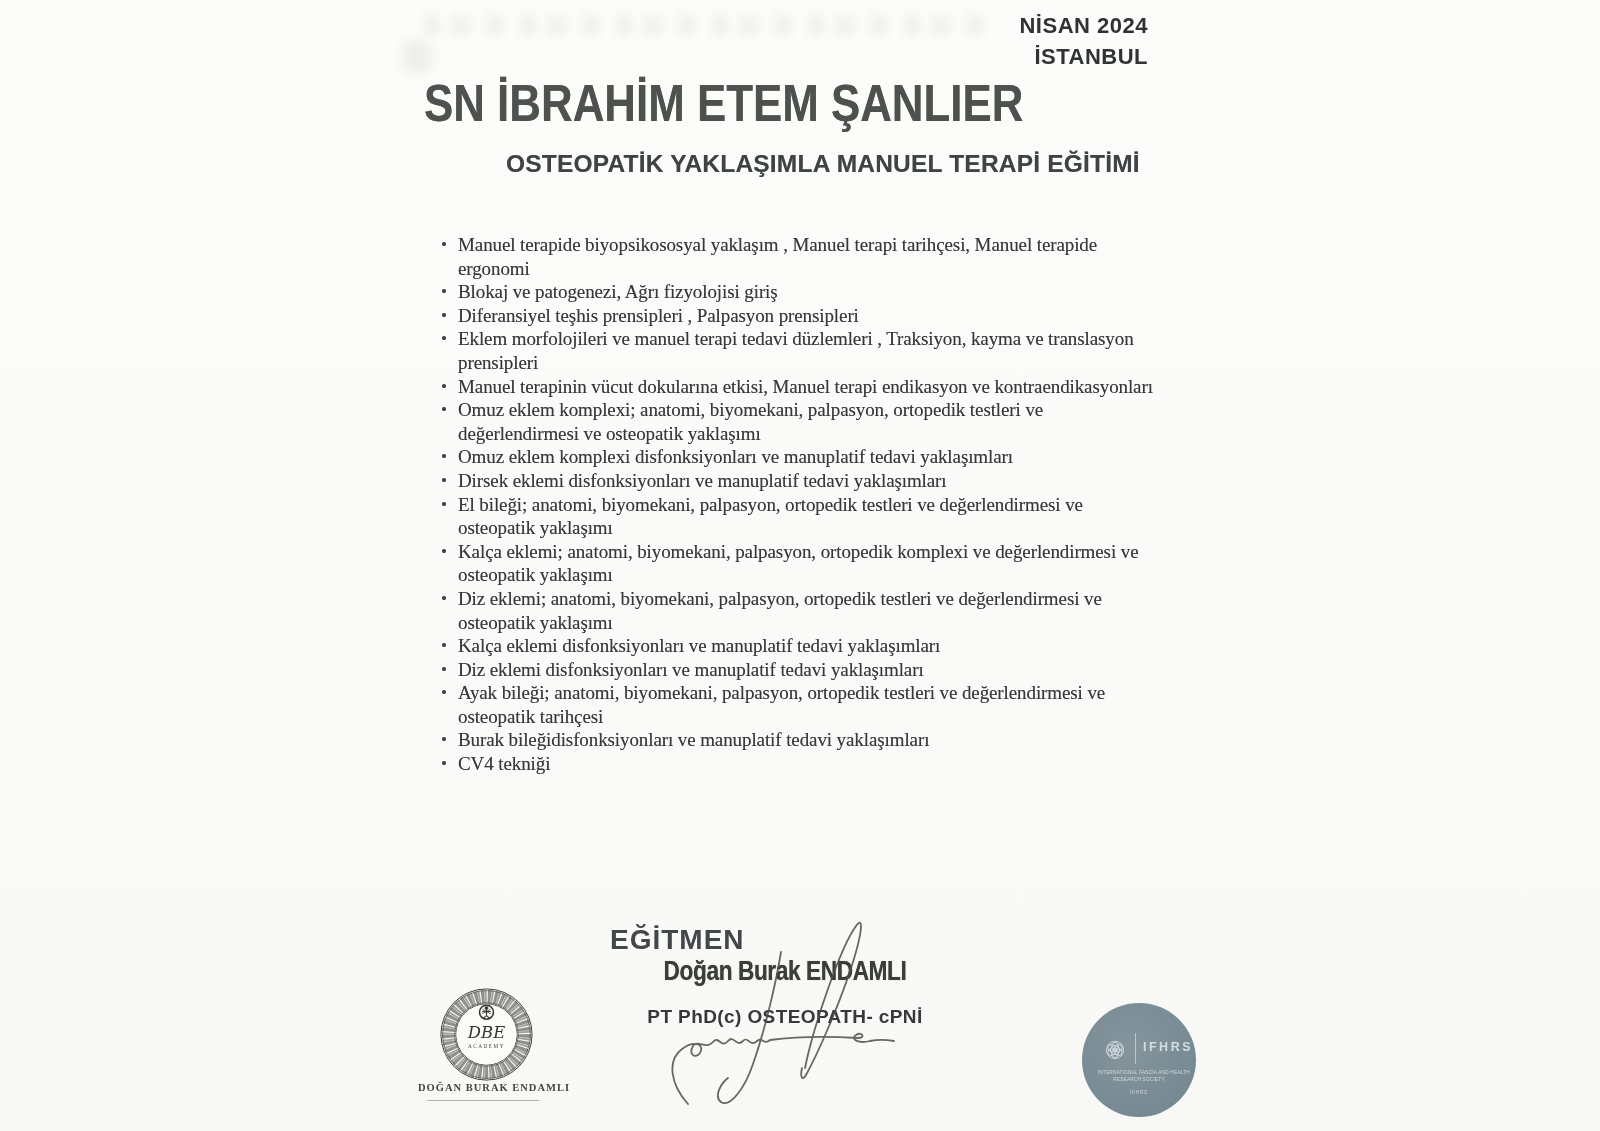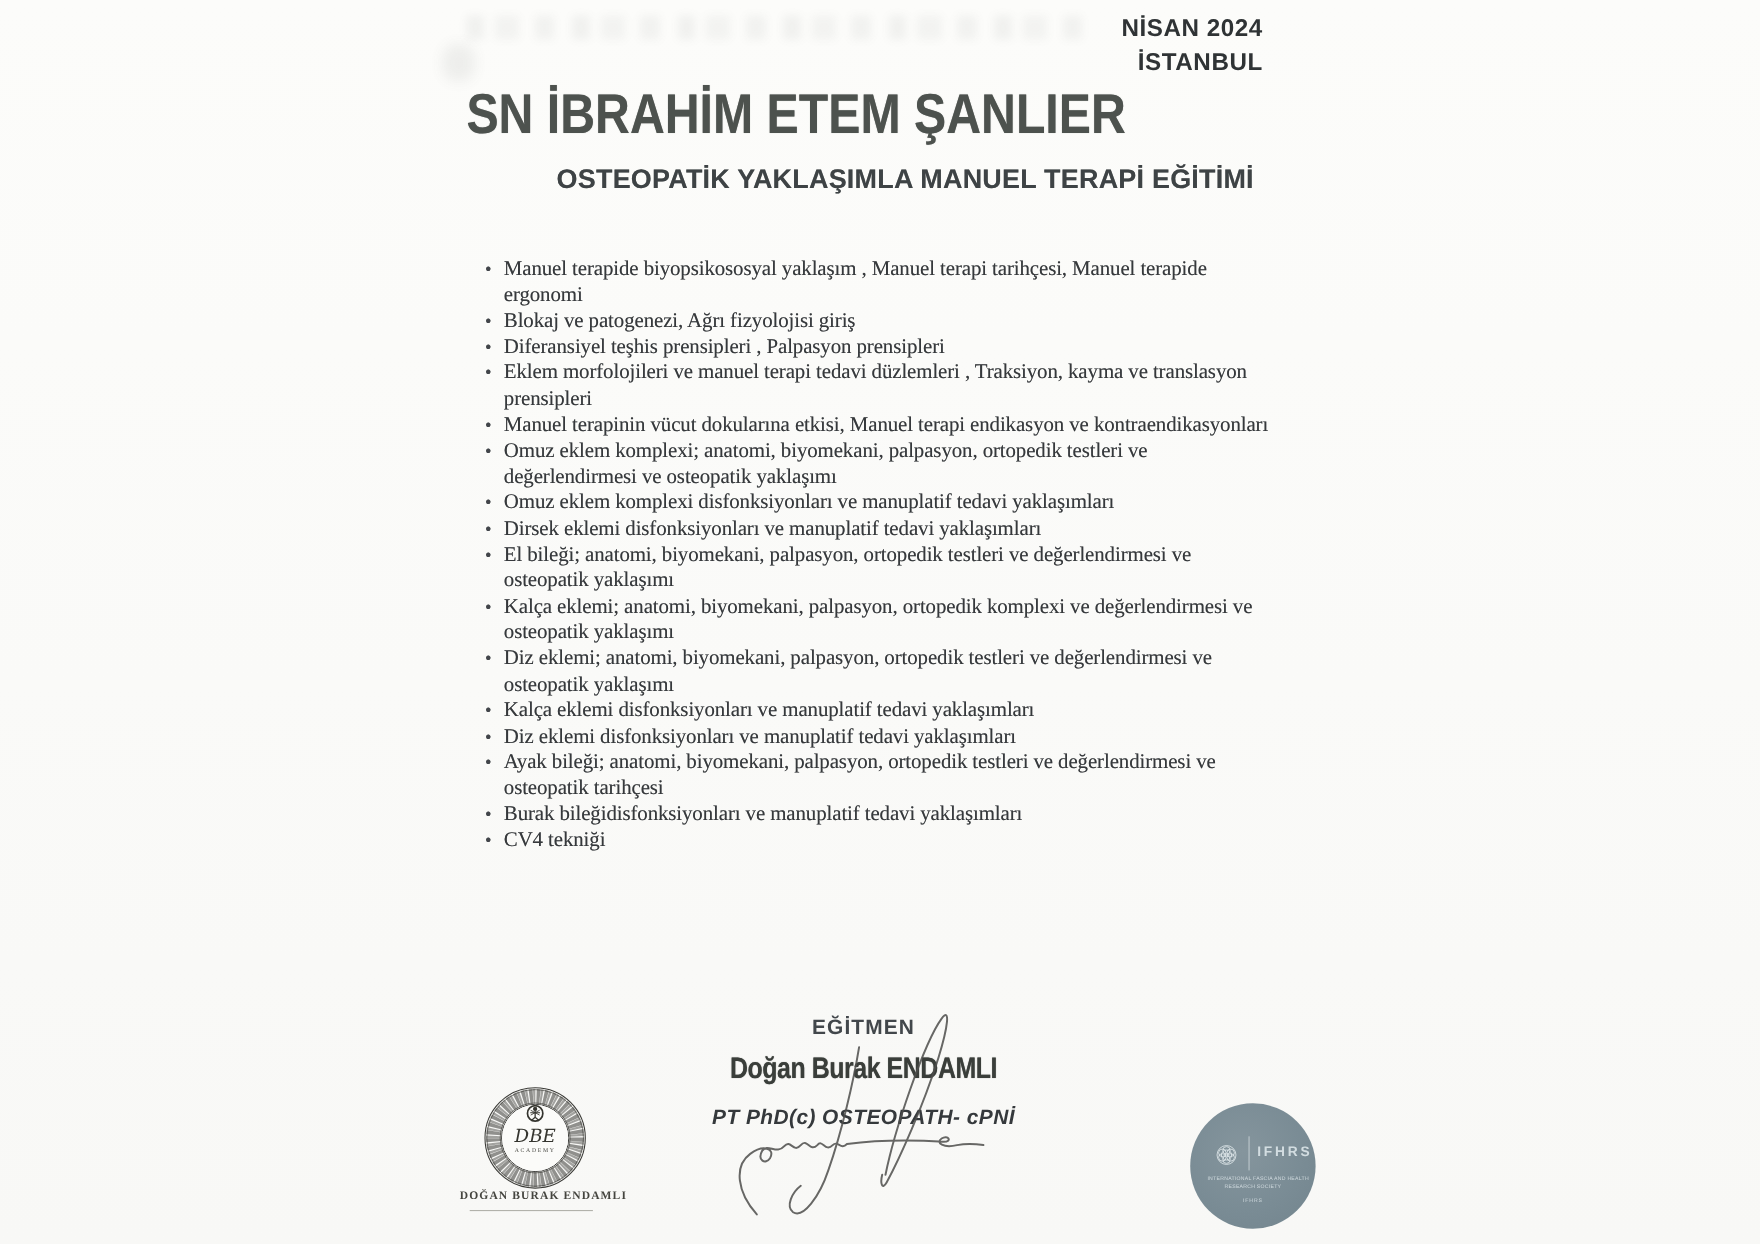--- a/index.html
+++ b/index.html
@@ -42,32 +42,32 @@
     list-style:none;
     font-family:"Liberation Serif",serif;font-weight:normal;
     font-size:19px;line-height:23.6px;color:#36393c;letter-spacing:-.1px;
     text-shadow:0 0 .4px rgba(54,57,60,.5);
   }
   ul.curriculum li{position:relative;padding-left:18px;margin:0;}
   ul.curriculum li::before{
     content:"•";position:absolute;left:1px;top:0;font-size:17px;color:#42454a;
   }
   .instructor-heading{
-    position:absolute;left:610px;top:924px;width:350px;text-align:center;
-    font-size:19px;font-weight:bold;color:#42474b;letter-spacing:1px;
+    position:absolute;left:610px;top:924px;width:350px;
+    font-size:28px;font-weight:bold;color:#42474b;letter-spacing:1px;
   }
   .instructor-name{
     position:absolute;left:610px;top:956px;width:350px;text-align:center;
     font-size:27px;font-weight:bold;color:#3a3e3a;letter-spacing:-.5px;
     transform:scaleX(.84);transform-origin:center top;
     text-shadow:0 0 .8px rgba(58,62,58,.8);
   }
   .instructor-credentials{
     position:absolute;left:610px;top:1006px;width:350px;text-align:center;
-    font-size:19px;font-weight:bold;color:#35393c;letter-spacing:.4px;font-style:italic;
+    font-size:19px;font-weight:bold;color:#35393c;letter-spacing:.4px;
   }
   .signature-svg{position:absolute;left:648px;top:888px;opacity:.85;}
   .dbe-logo-svg{position:absolute;left:438px;top:986px;}
   .logo-caption{
     position:absolute;left:418px;top:1082px;width:130px;text-align:center;
     font-family:"Liberation Serif",serif;font-weight:bold;
     font-size:10.5px;letter-spacing:1px;color:#45453f;white-space:nowrap;
   }
   .logo-caption-rule{
     position:absolute;left:427px;top:1100px;width:112px;height:1px;

